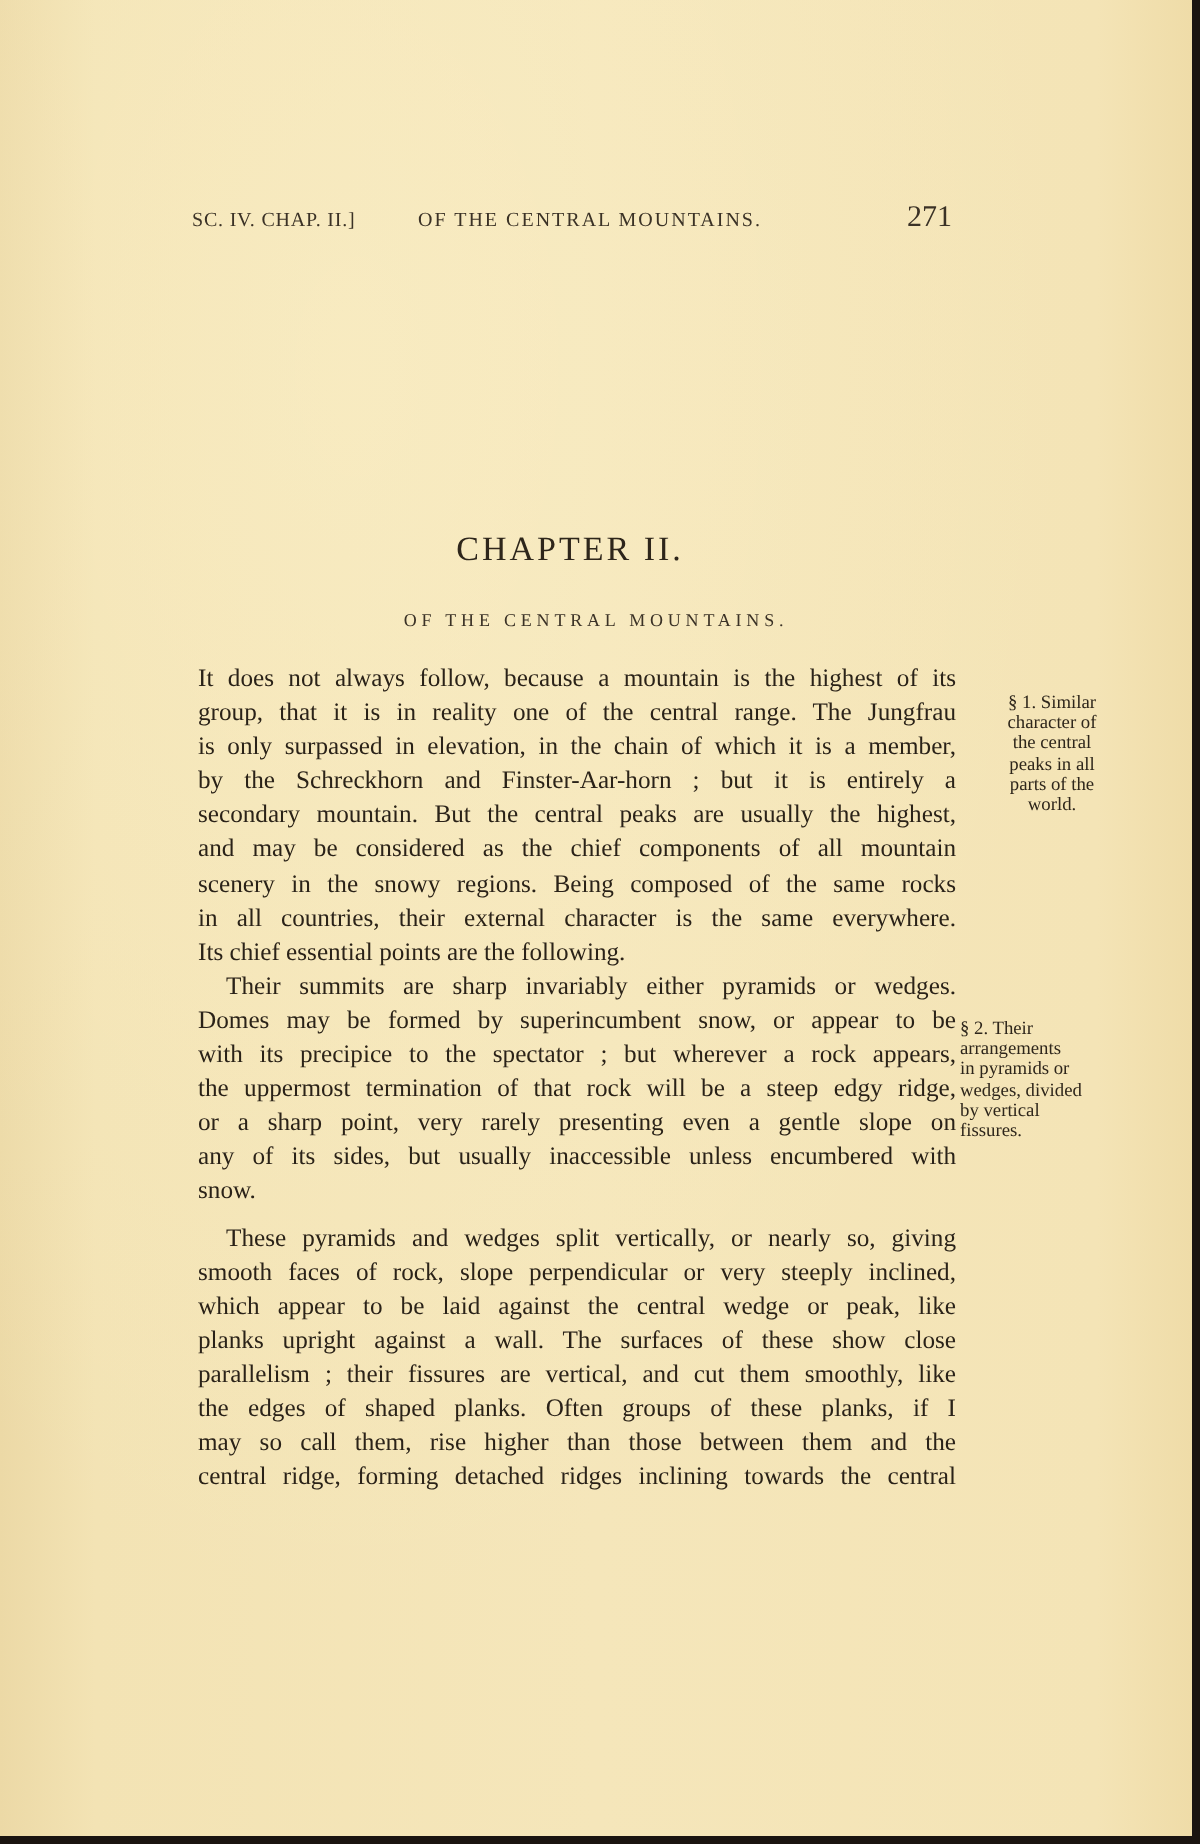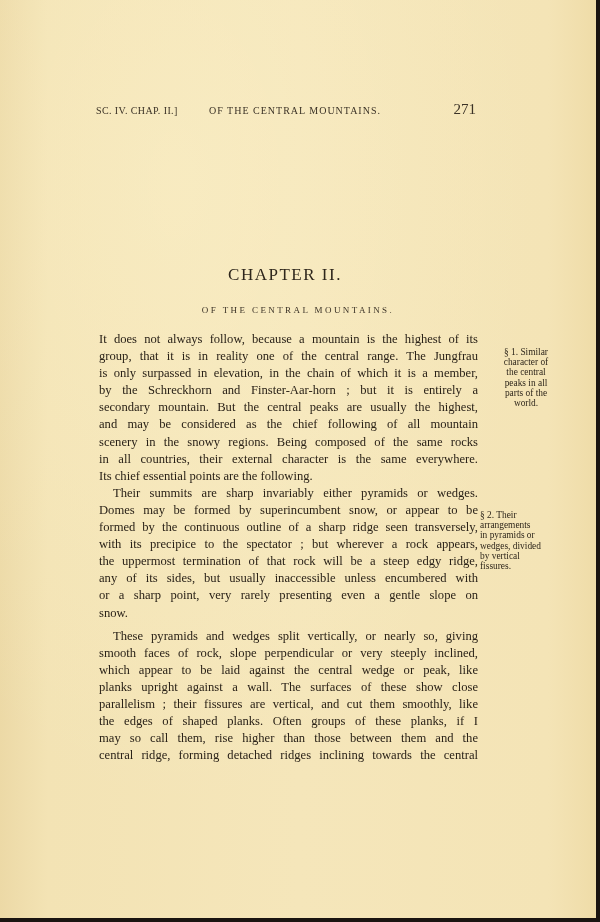--- a/index.html
+++ b/index.html
@@ -70,34 +70,33 @@
   <div class="chapter-subtitle">OF THE CENTRAL MOUNTAINS.</div>
 
   <div class="body-text">
 
     <div>
       <span class="line">It does not always follow, because a mountain is the highest of its</span>
       <span class="line">group, that it is in reality one of the central range.  The Jungfrau</span>
       <span class="line">is only surpassed in elevation, in the chain of which it is a member,</span>
       <span class="line">by the Schreckhorn and Finster-Aar-horn ; but it is entirely a</span>
       <span class="line">secondary mountain.  But the central peaks are usually the highest,</span>
-      <span class="line">and may be considered as the chief following of all mountain</span>
+      <span class="line">and may be considered as the chief components of all mountain</span>
       <span class="line">scenery in the snowy regions.  Being composed of the same rocks</span>
       <span class="line">in all countries, their external character is the same everywhere.</span>
       <span class="line last">Its chief essential points are the following.</span>
     </div>
 
     <div>
       <span class="line indent">Their summits are sharp invariably either pyramids or wedges.</span>
       <span class="line">Domes may be formed by superincumbent snow, or appear to be</span>
-      <span class="line">formed by the continuous outline of a sharp ridge seen transversely,</span>
       <span class="line">with its precipice to the spectator ; but wherever a rock appears,</span>
       <span class="line">the uppermost termination of that rock will be a steep edgy ridge,</span>
+      <span class="line">or a sharp point, very rarely presenting even a gentle slope on</span>
       <span class="line">any of its sides, but usually inaccessible unless encumbered with</span>
-      <span class="line">or a sharp point, very rarely presenting even a gentle slope on</span>
       <span class="line last">snow.</span>
     </div>
     <div class="gap"></div>
 
     <div>
       <span class="line indent">These pyramids and wedges split vertically, or nearly so, giving</span>
       <span class="line">smooth faces of rock, slope perpendicular or very steeply inclined,</span>
       <span class="line">which appear to be laid against the central wedge or peak, like</span>
       <span class="line">planks upright against a wall.  The surfaces of these show close</span>
       <span class="line">parallelism ; their fissures are vertical, and cut them smoothly, like</span>

